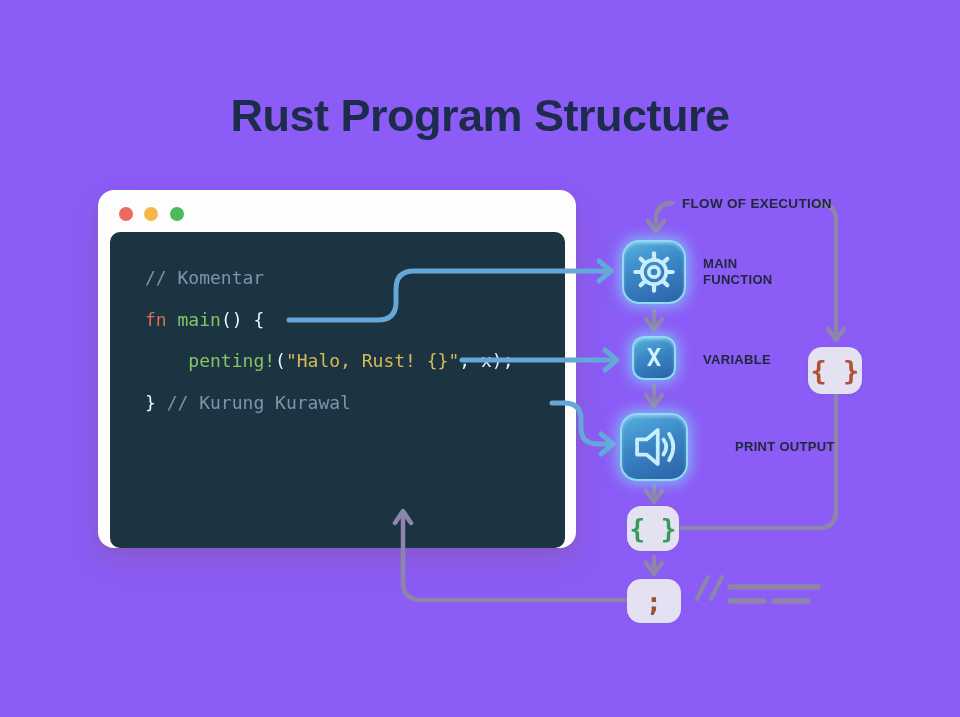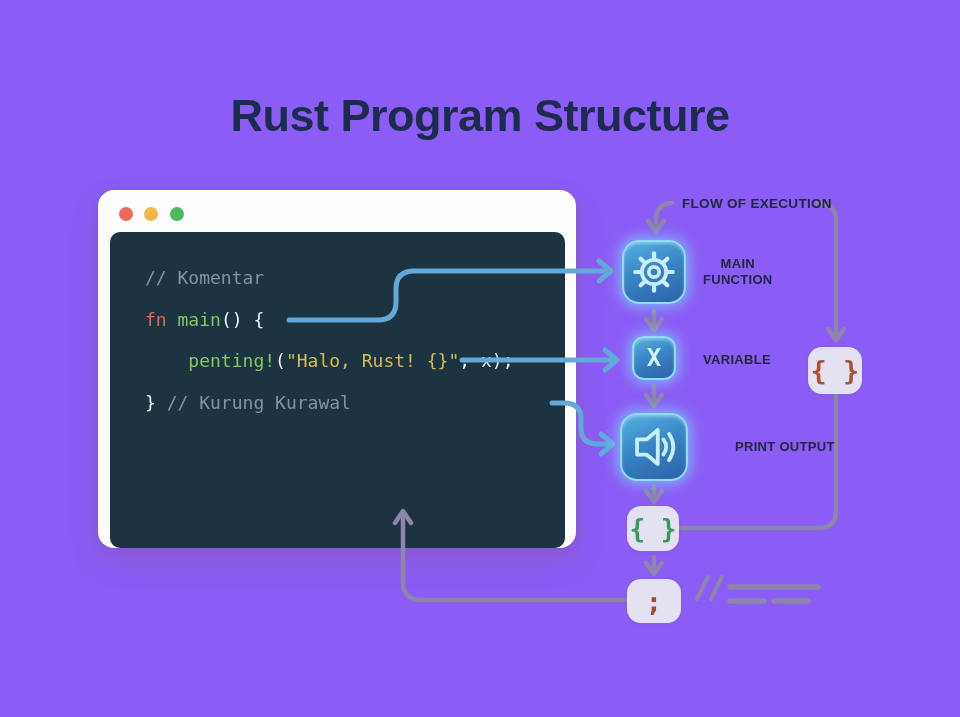--- a/index.html
+++ b/index.html
@@ -69,21 +69,21 @@
     font-family:"DejaVu Sans Mono", monospace; font-weight:bold;
     box-shadow:0 1px 3px rgba(120,100,140,.18);
   }
   #badge-braces-block { left:627px; top:506px; width:52px; height:45px; font-size:26px; color:#3a9a5a; }
   #badge-braces-side  { left:808px; top:347px; width:54px; height:47px; font-size:27px; color:#b05035; }
   #badge-semicolon    { left:627px; top:579px; width:54px; height:44px; font-size:27px; color:#9b4f2e; }
 
   .flow-label {
     position:absolute; z-index:6;
     font-size:13px; font-weight:800; letter-spacing:.3px;
-    color:#20283c; line-height:16px; white-space:pre-line;text-align:center;
+    color:#20283c; line-height:16px; white-space:pre-line;
   }
   #label-flow-header { left:682px; top:196px; font-size:13.5px; white-space:nowrap; }
   #label-main     { left:703px; top:256px; }
   #label-variable { left:703px; top:352px; }
   #label-print    { left:703px; top:439px;padding-left:32px; }
 </style>
 </head>
 <body>
 
 <div id="canvas">

